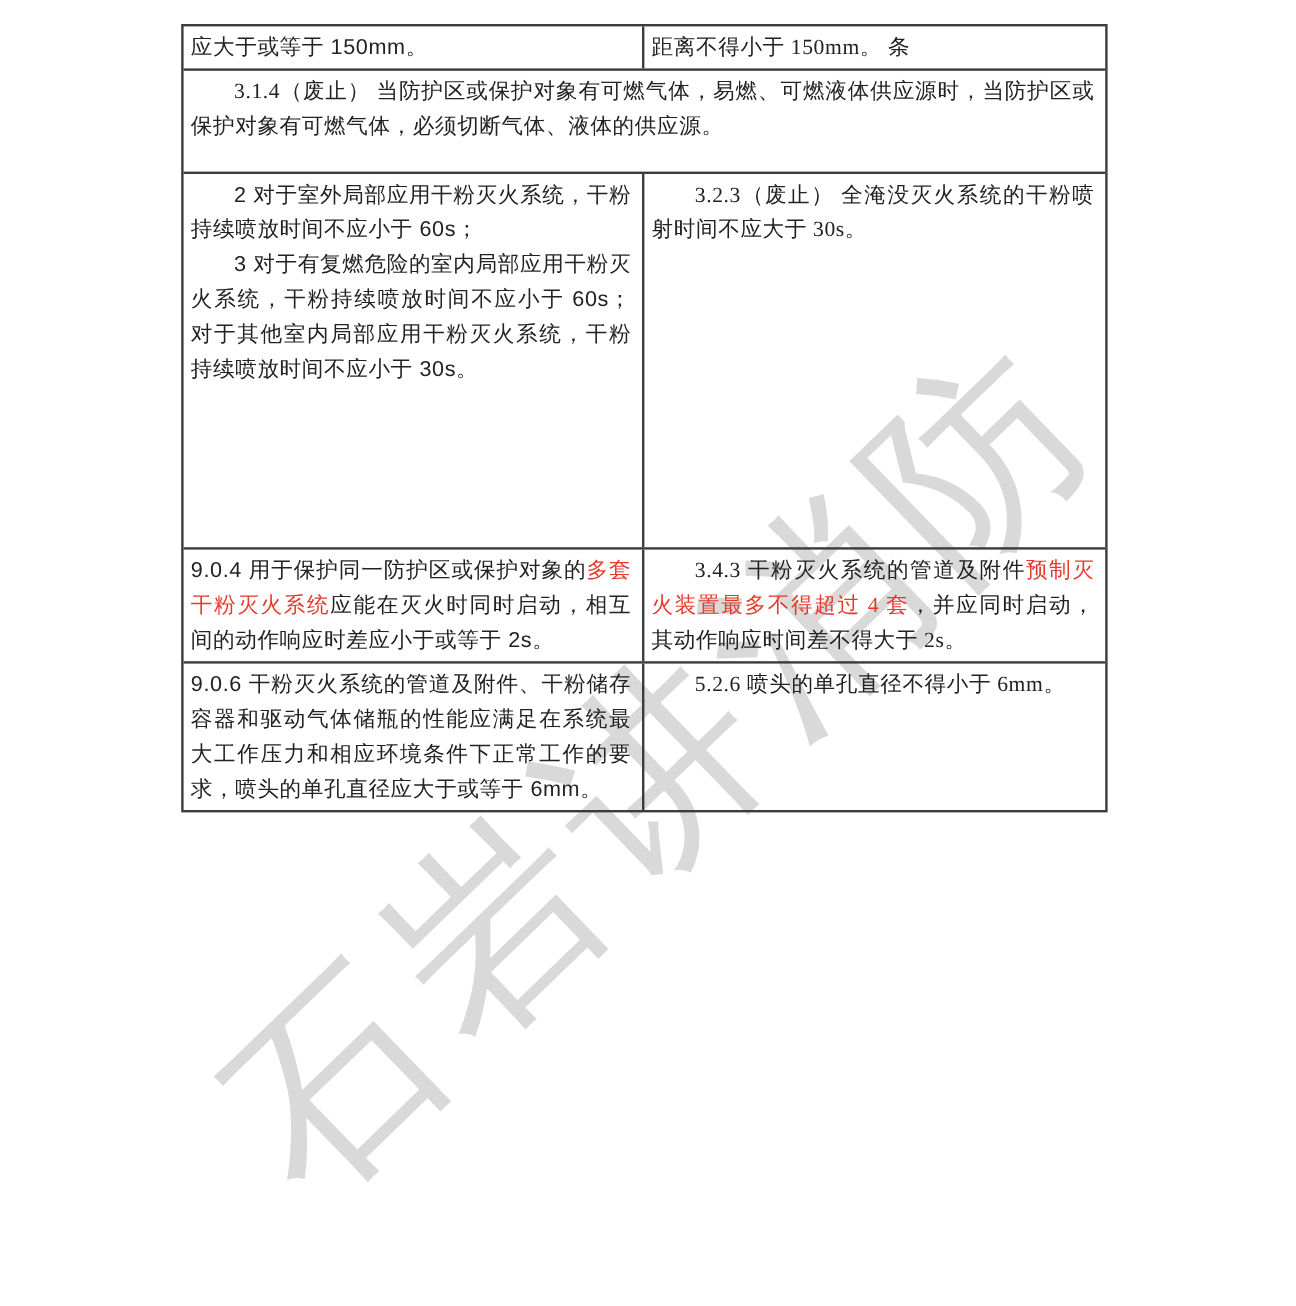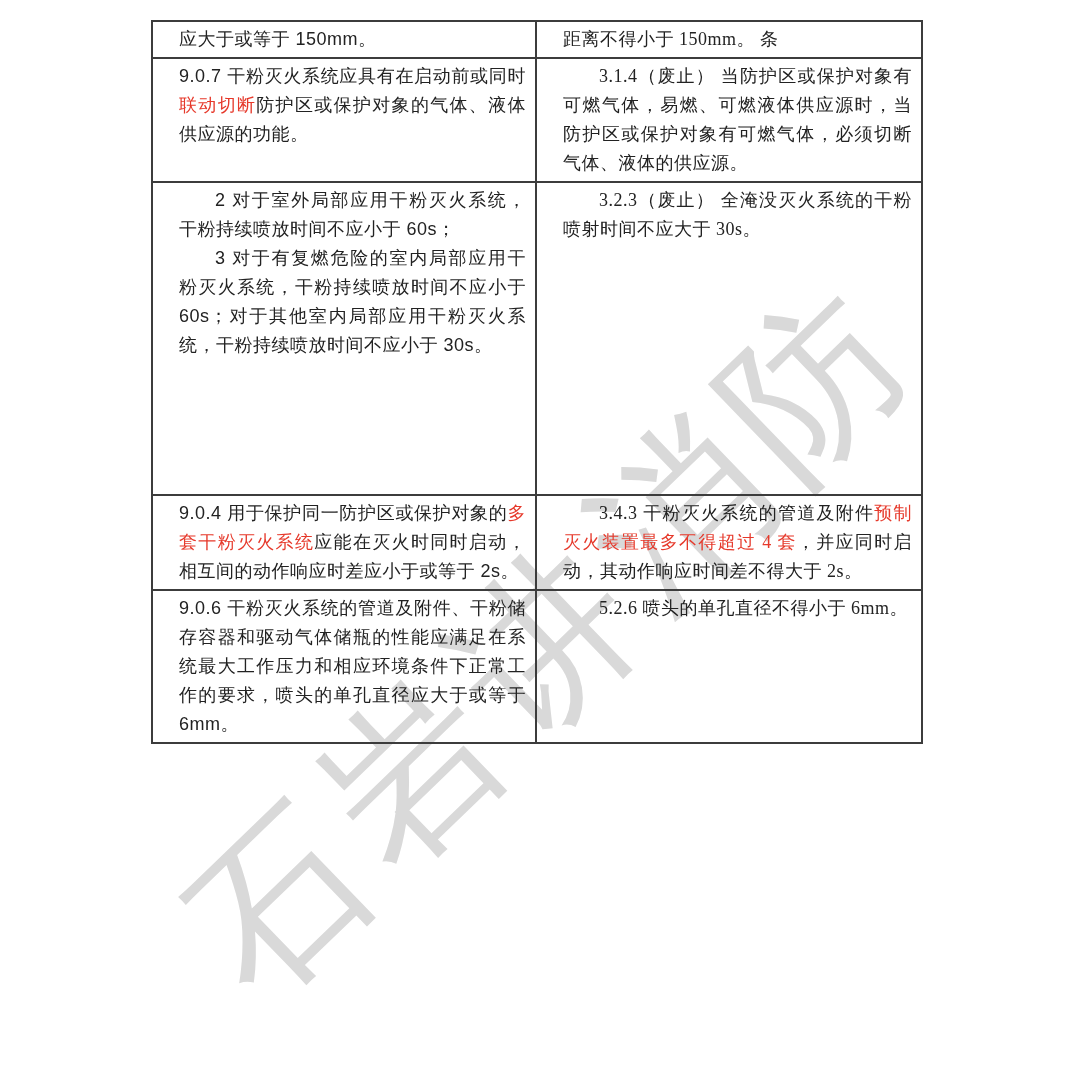--- a/index.html
+++ b/index.html
@@ -47,21 +47,21 @@
   .trow {
     display: flex;
     border-bottom: 2px solid #3c3c3c;
     box-sizing: border-box;
   }
   .trow:last-child {
     border-bottom: none;
   }
   .tcell {
     box-sizing: border-box;
-    padding: 3px 9px 3px 26px;
+    padding: 3px 9px 3px 6px;
     font-size: 18px;
     line-height: 29px;
     letter-spacing: 0.5px;
   }
   .tcell.left {
     width: 384px;
     border-right: 2px solid #3c3c3c;
   }
   .tcell.right {
     flex: 1;
@@ -87,23 +87,20 @@
   <div class="doc-table" id="comparison-table">
       <div class="trow" style="min-height: 36px;">
         <div class="tcell left">
           <p><span>应大于或等于 150mm。</span></p>
         </div>
         <div class="tcell right">
           <p><span>距离不得小于 150mm。 条</span></p>
         </div>
       </div>
       <div class="trow" style="min-height: 86px;">
-        <div class="tcell left">
-          <p><span>9.0.7 干粉灭火系统应具有在启动前或同时</span><span class="red">联动切断</span><span>防护区或保护对象的气体、液体供应源的功能。</span></p>
-        </div>
         <div class="tcell right">
           <p class="ind"><span>3.1.4（废止） 当防护区或保护对象有可燃气体，易燃、可燃液体供应源时，当防护区或保护对象有可燃气体，必须切断气体、液体的供应源。</span></p>
         </div>
       </div>
       <div class="trow" style="min-height: 313px;">
         <div class="tcell left">
           <p class="ind"><span>2 对于室外局部应用干粉灭火系统，干粉持续喷放时间不应小于 60s；</span></p>
           <p class="ind"><span>3 对于有复燃危险的室内局部应用干粉灭火系统，干粉持续喷放时间不应小于 60s；对于其他室内局部应用干粉灭火系统，干粉持续喷放时间不应小于 30s。</span></p>
         </div>
         <div class="tcell right">

